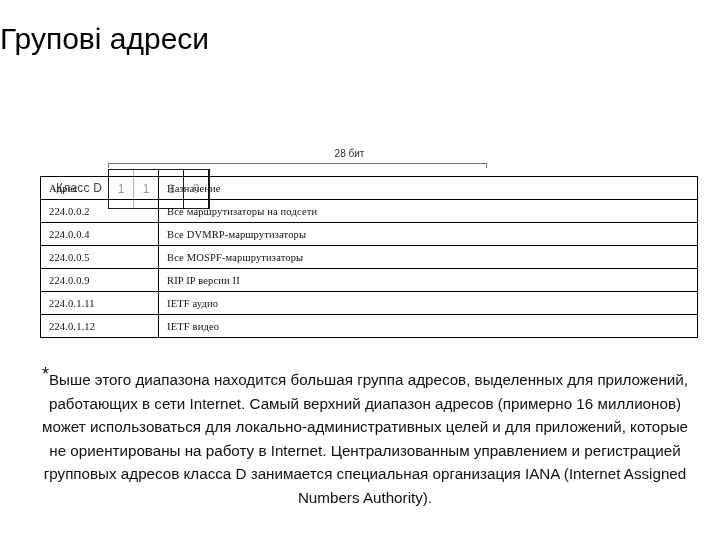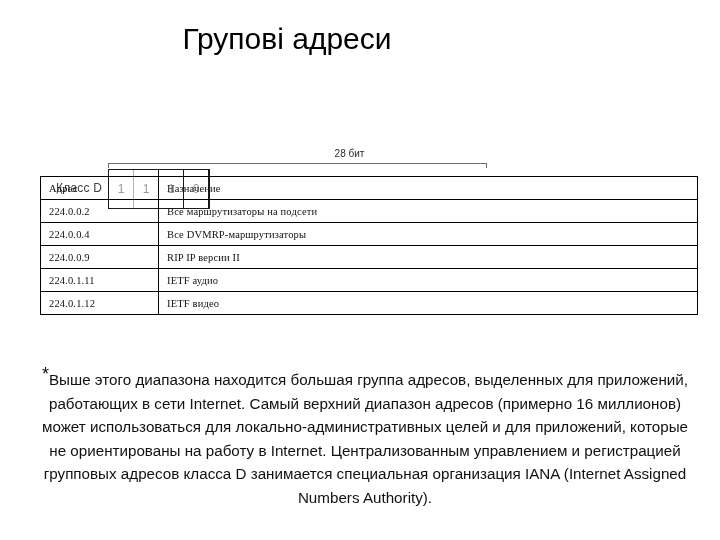--- a/index.html
+++ b/index.html
@@ -15,21 +15,21 @@
     font-family: "Liberation Sans", sans-serif;
     color: #000000;
   }
 
   
   .slide-title {
     position: absolute;
     left: 0;
     top: 22px;
     width: 574px;
-    text-align: center;
+    text-align: left;
     font-family: "Liberation Sans", sans-serif;
     font-size: 30px;
     font-weight: 400;
     letter-spacing: 0px;
     color: #000000;
     line-height: 34px;
   }
 
   
   .diagram {
@@ -194,20 +194,24 @@
   <tbody>
     <tr>
       <td>224.0.0.2</td>
       <td>Все маршрутизаторы на подсети</td>
     </tr>
     <tr>
       <td>224.0.0.4</td>
       <td>Все DVMRP-маршрутизаторы</td>
     </tr>
     <tr>
+      <td>224.0.0.5</td>
+      <td>Все MOSPF-маршрутизаторы</td>
+    </tr>
+    <tr>
       <td>224.0.0.9</td>
       <td>RIP IP версии II</td>
     </tr>
     <tr>
       <td>224.0.1.11</td>
       <td>IETF аудио</td>
     </tr>
     <tr>
       <td>224.0.1.12</td>
       <td>IETF видео</td>

